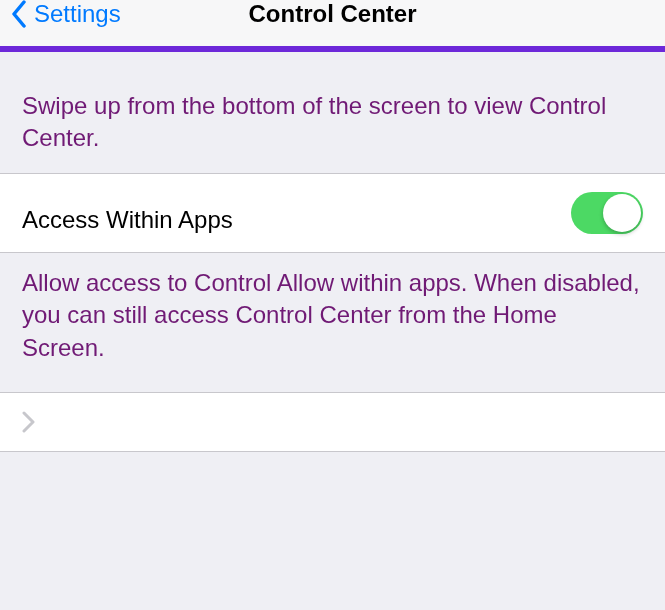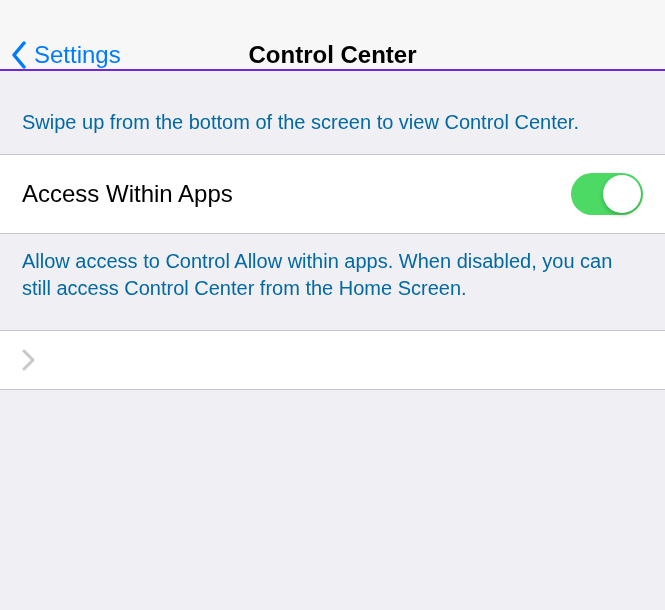--- a/index.html
+++ b/index.html
@@ -4,25 +4,25 @@
   <style>
     * { margin: 0; padding: 0; box-sizing: border-box; }
     body {
       width: 665px;
       height: 610px;
       font-family: -apple-system, 'Helvetica Neue', Helvetica, Arial, sans-serif;
       background: #efeff4;
       overflow: hidden;
     }
     .nav-bar {
-      height: 71px;
+      height: 52px;
       background: #f7f7f8;
-      border-bottom: 2px solid #6d28d9;
+      border-bottom: 6px solid #6d28d9;
       display: flex;
-      align-items: flex-end;
+      align-items: flex-start;
       position: relative;
       padding: 0 10px;
     }
     .back-button {
       display: flex;
       align-items: center;
       color: #007aff;
       font-size: 24px;
       font-weight: 400;
       cursor: pointer;
@@ -37,34 +37,34 @@
       left: 0;
       right: 0;
       text-align: center;
       font-size: 24px;
       font-weight: 600;
       color: #000;
       pointer-events: none;
     }
     .section-description {
       padding: 38px 22px 18px 22px;
-      font-size: 20px;
-      color: #0369a1;
+      font-size: 24px;
+      color: #701a75;
       line-height: 1.35;
       background: #efeff4;
     }
     .section-description.footer {
       padding: 14px 22px 28px 22px;
     }
     .cell {
       background: #fff;
       border-top: 1px solid #c8c7cc;
       border-bottom: 1px solid #c8c7cc;
       display: flex;
-      align-items: center;
+      align-items: flex-end;
       justify-content: space-between;
       padding: 18px 22px;
       font-size: 24px;
       color: #000;
     }
     .toggle {
       width: 72px;
       height: 42px;
       background: #4cd964;
       border-radius: 21px;

